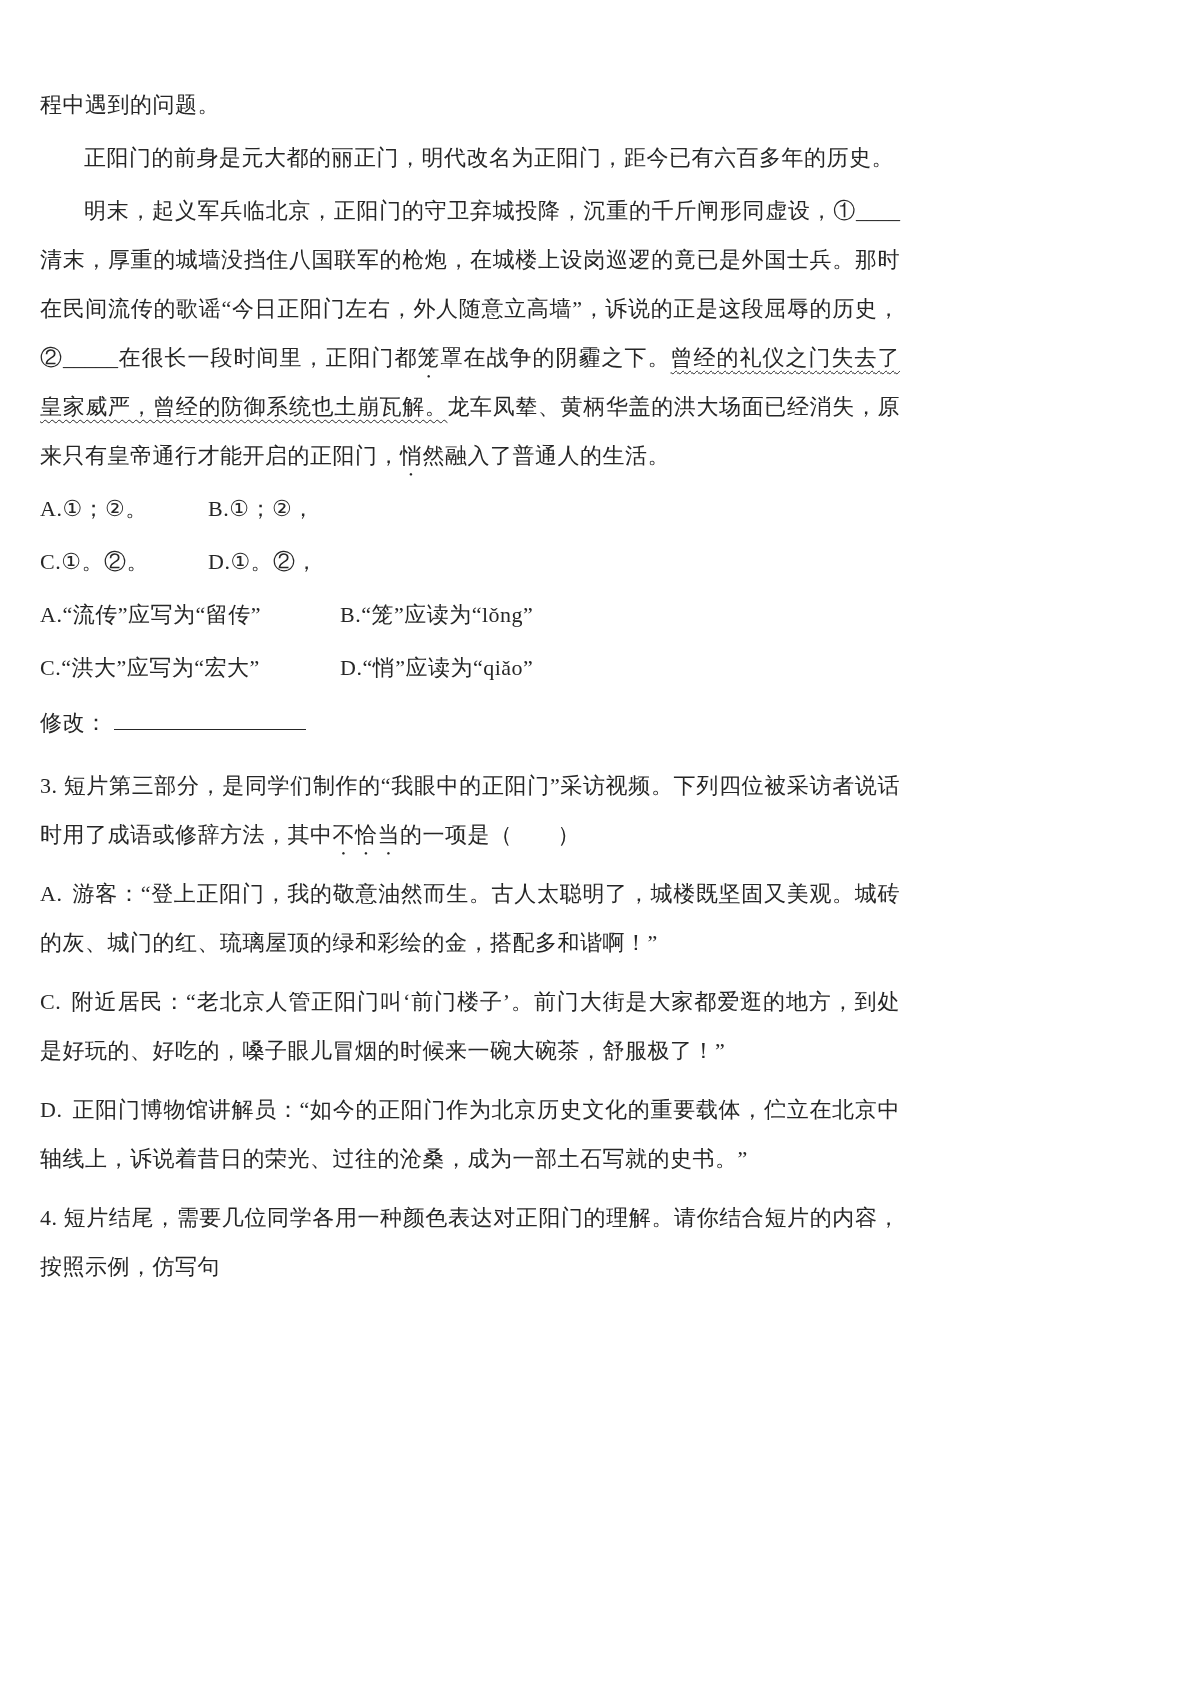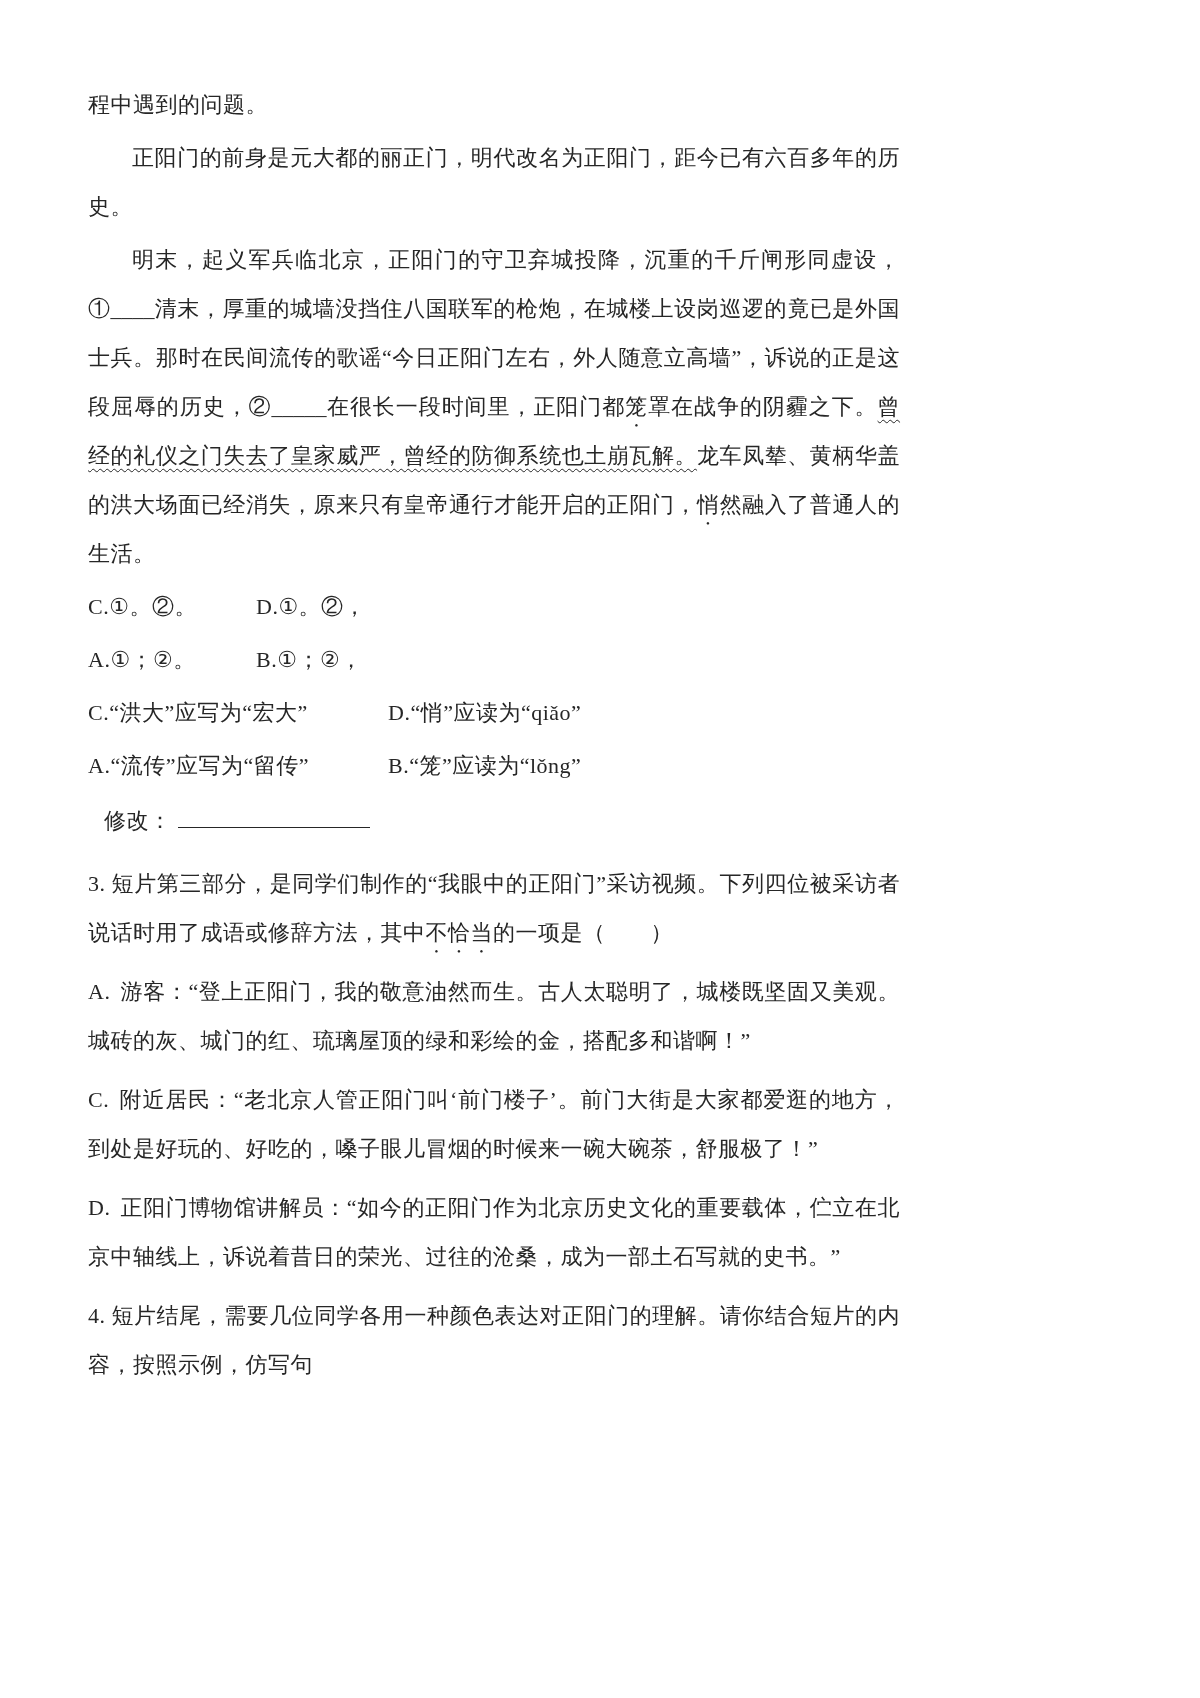--- a/index.html
+++ b/index.html
@@ -11,21 +11,21 @@
     width: 1200px;
     height: 1698px;
     overflow: hidden;
     font-family: "Liberation Serif", "DejaVu Serif", serif;
     color: #262626;
   }
   .page {
     box-sizing: border-box;
     width: 1000px;
     height: 1698px;
-    padding: 80px 100px 40px 88px;
+    padding: 80px 100px 40px 40px;
     background: #ffffff;
   }
   p {
     margin: 0 0 4px 0;
     font-size: 22px;
     line-height: 49px;
     text-align: justify;
     letter-spacing: 0.5px;
   }
   .indent { text-indent: 2em; }
@@ -43,21 +43,21 @@
     -webkit-text-emphasis-style: dot;
     -webkit-text-emphasis-position: under right;
     text-emphasis-style: dot;
     text-emphasis-position: under right;
   }
   .seg-blank { letter-spacing: 0; }
   .opts .optcell { display: inline-block; }
   .w-narrow { width: 168px; }
   .w-wide   { width: 300px; }
   .opt-label { margin-right: 10px; }
-  .answer-line { margin-top: 6px; margin-left: 16px; }
+  .answer-line { margin-top: 6px; }
   .blankline {
     display: inline-block;
     width: 192px;
     height: 1em;
     border-bottom: 1.6px solid #262626;
     vertical-align: baseline;
     margin-left: 6px;
   }
   .gap-before { margin-top: 14px; }
   .gap-small-before { margin-top: 8px; }
@@ -75,31 +75,31 @@
   <p class="indent">
     <span class="seg-normal">正阳门的前身是元大都的丽正门，明代改名为正阳门，距今已有六百多年的历史。</span>
   </p>
 
   <p class="indent">
     <span class="seg-normal">明末，起义军兵临北京，正阳门的守卫弃城投降，沉重的千斤闸形同虚设，①</span><span class="seg-blank">____</span><span class="seg-normal">清末，厚重的城墙没挡住八国联军的枪炮，在城楼上设岗巡逻的竟已是外国士兵。那时在民间</span><span class="seg-underline">流传</span><span class="seg-normal">的歌谣“今日正阳门左右，外人随意立高墙”，诉说的正是这段屈辱的历史，②</span><span class="seg-blank">_____</span><span class="seg-normal">在很长一段时间里，正阳门都</span><span class="seg-dot">笼</span><span class="seg-normal">罩在战争的阴霾之下。</span><span class="seg-wavy">曾经的礼仪之门失去了皇家威严，曾经的防御系统也土崩瓦解。</span><span class="seg-normal">龙车凤辇、黄柄华盖的</span><span class="seg-underline">洪大</span><span class="seg-normal">场面已经消失，原来只有皇帝通行才能开启的正阳门，</span><span class="seg-dot">悄</span><span class="seg-normal">然融入了普通人的生活。</span>
   </p>
 
 
   <p class="opts">
-    <span class="optcell w-narrow">C.①。②。</span><span class="optcell">D.①。②，</span>
+    <span class="optcell w-narrow">A.①；②。</span><span class="optcell">B.①；②，</span>
   </p>
   <p class="opts">
-    <span class="optcell w-narrow">A.①；②。</span><span class="optcell">B.①；②，</span>
+    <span class="optcell w-narrow">C.①。②。</span><span class="optcell">D.①。②，</span>
   </p>
 
   <p class="opts">
-    <span class="optcell w-wide">C.“洪大”应写为“宏大”</span><span class="optcell">D.“悄”应读为“qiǎo”</span>
+    <span class="optcell w-wide">A.“流传”应写为“留传”</span><span class="optcell">B.“笼”应读为“lǒng”</span>
   </p>
   <p class="opts">
-    <span class="optcell w-wide">A.“流传”应写为“留传”</span><span class="optcell">B.“笼”应读为“lǒng”</span>
+    <span class="optcell w-wide">C.“洪大”应写为“宏大”</span><span class="optcell">D.“悄”应读为“qiǎo”</span>
   </p>
 
   <p class="answer-line">
     <span class="seg-normal">修改：</span><span class="blankline"></span>
   </p>
 
   <p class="gap-before block">
     <span class="seg-normal">3. 短片第三部分，是同学们制作的“我眼中的正阳门”采访视频。下列四位被采访者说话时用了成语或修辞方法，其中</span><span class="seg-dot">不恰当</span><span class="seg-normal">的一项是（　　）</span>
   </p>
   <p class="block">

